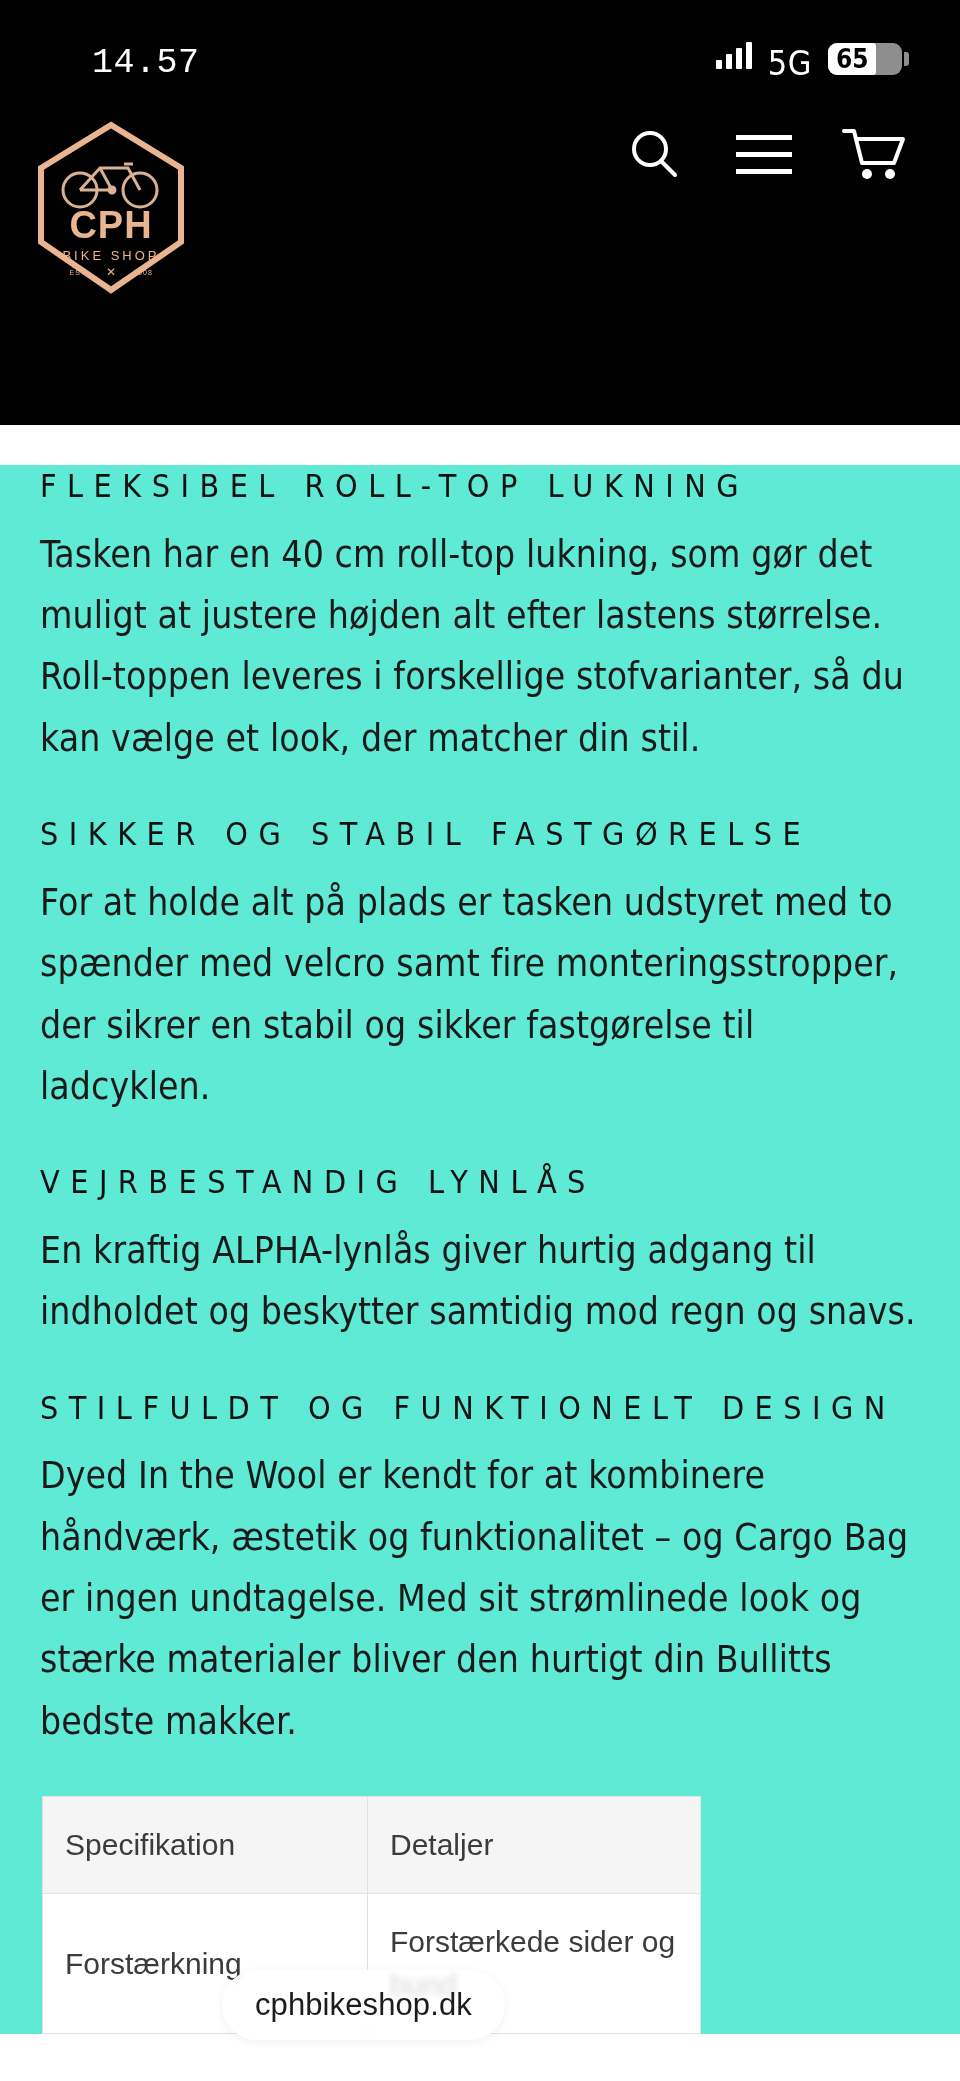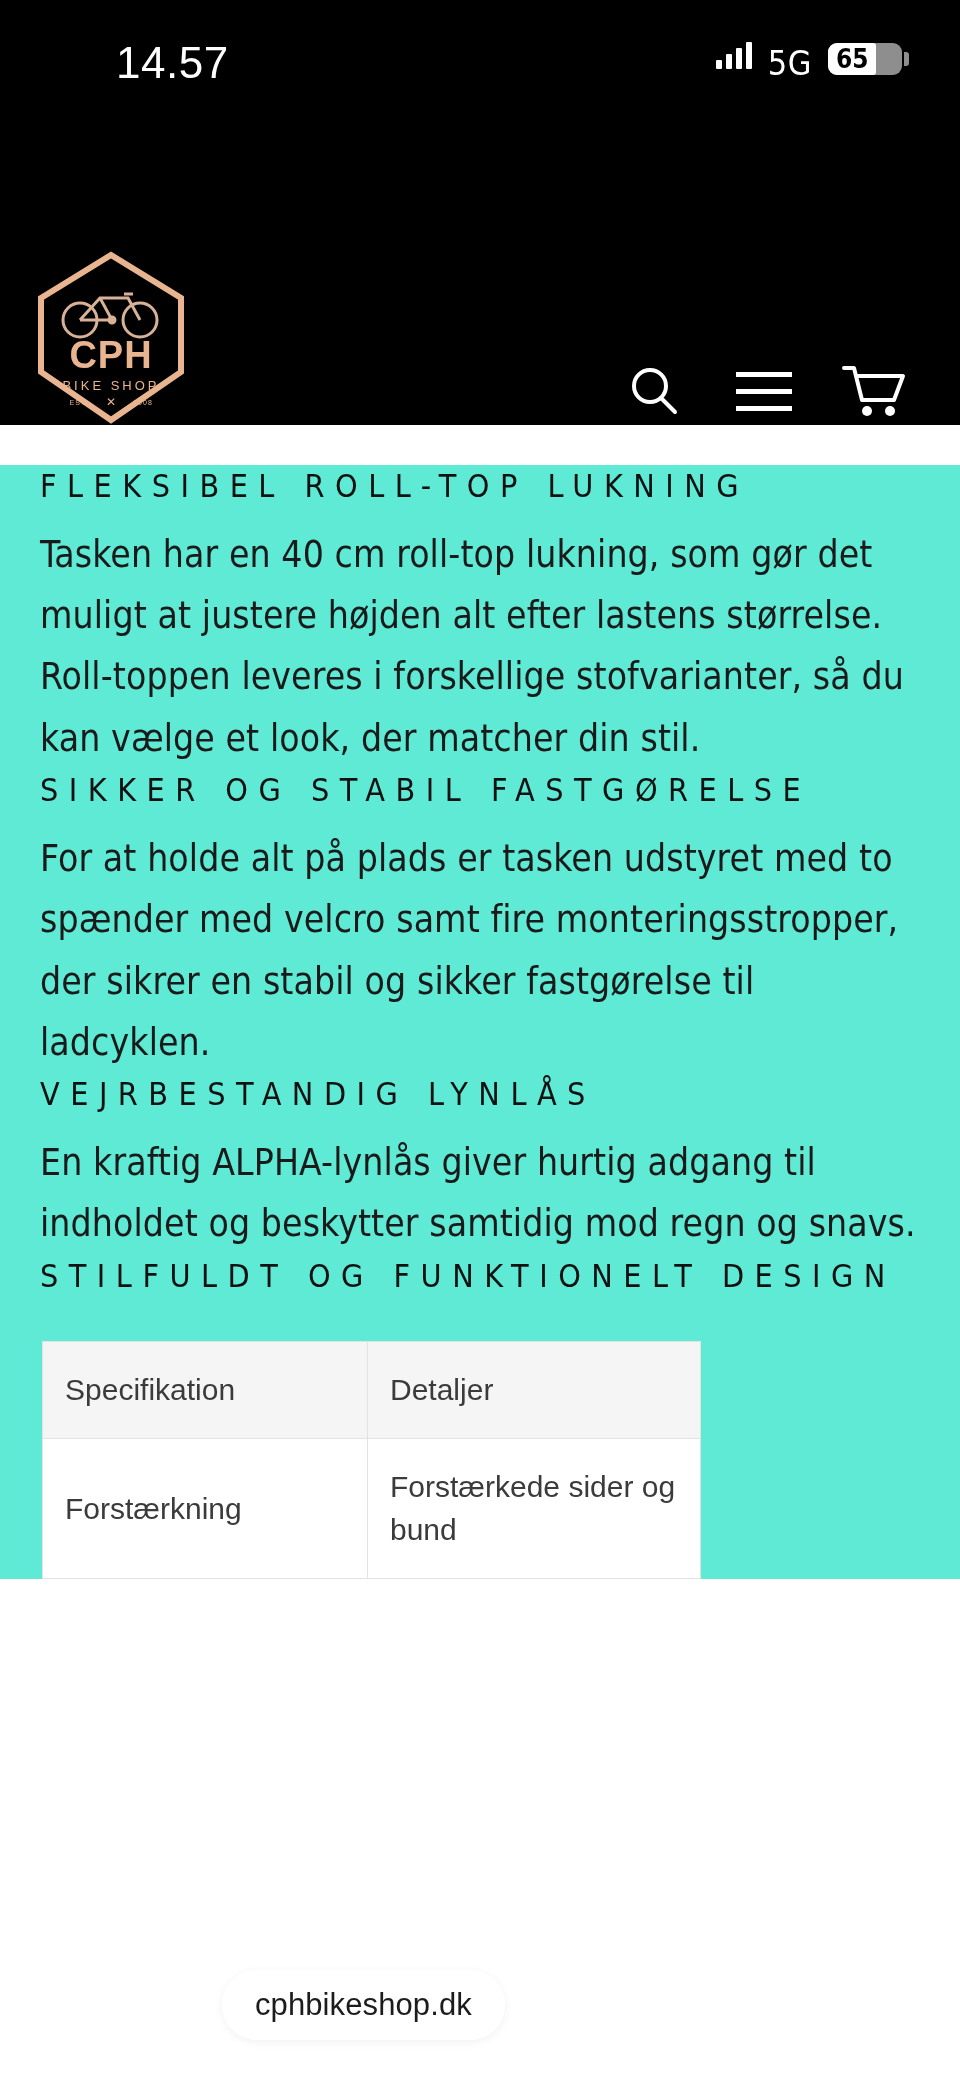--- a/index.html
+++ b/index.html
@@ -16,25 +16,25 @@
     position:relative;
     height:120px;
     background:#000;
     display:flex;
     align-items:center;
     justify-content:space-between;
     padding:0 58px 0 0;
   }
   .status-time {
     color:#fff;
-    font-family:Liberation Sans, sans-serif;
-    font-size:44px;
+    font-family:Liberation Mono, monospace;
+    font-size:35px;
     font-weight:400;
     letter-spacing:0.5px;
-    margin-left:116px;
+    margin-left:92px;
     line-height:1;
     padding-top:6px;
   }
   .status-right {
     display:flex;
     align-items:flex-start;
     gap:16px;
     padding-top:6px;
   }
   .sig-bars { display:flex; align-items:flex-end; gap:4px; height:26px; }
@@ -78,21 +78,21 @@
     background:#8e8e8e;
     border-radius:0 3px 3px 0;
   }
 
   
   .siteheader {
     position:relative;
     height:305px;
     background:#000;
     display:flex;
-    align-items:flex-end;
+    align-items:flex-start;
     justify-content:space-between;
     padding:0 40px 0 36px;
   }
   .logo { width:150px; height:175px; display:block; }
   .header-actions { display:flex; align-items:center; gap:42px; margin-right:12px; }
   .icon-btn {
     width:68px; height:68px;
     display:flex; align-items:center; justify-content:center;
     background:none; border:none; cursor:pointer;
   }
@@ -101,20 +101,21 @@
   
   .content { padding:0 40px; background:#5eead4; }
   .sec-title {
     font-family:"Liberation Sans Narrow","DejaVu Sans Condensed","Liberation Sans", sans-serif;
     font-size:32px;
     font-weight:400;
     letter-spacing:10.5px;
     color:#111;
     text-transform:uppercase;
     line-height:1.33;
+    margin-top:44px;
     margin-bottom:16px;
   }
   .sec-title:first-child { margin-top:40px; }
   .sec-body {
     font-family:"Liberation Sans Narrow","DejaVu Sans Condensed","Liberation Sans", sans-serif;
     font-size:37px;
     font-weight:400;
     color:#1a1a1a;
     line-height:1.66;
     letter-spacing:0.1px;
@@ -233,20 +234,21 @@
     <h2 class="sec-title">FLEKSIBEL ROLL-TOP LUKNING</h2>
     <p class="sec-body">Tasken har en 40 cm roll-top lukning, som gør det muligt at justere højden alt efter lastens størrelse. Roll-toppen leveres i forskellige stofvarianter, så du kan vælge et look, der matcher din stil.</p>
 
     <h2 class="sec-title">SIKKER OG STABIL FASTGØRELSE</h2>
     <p class="sec-body">For at holde alt på plads er tasken udstyret med to spænder med velcro samt fire monteringsstropper, der sikrer en stabil og sikker fastgørelse til ladcyklen.</p>
 
     <h2 class="sec-title">VEJRBESTANDIG LYNLÅS</h2>
     <p class="sec-body">En kraftig ALPHA-lynlås giver hurtig adgang til indholdet og beskytter samtidig mod regn og snavs.</p>
 
     <h2 class="sec-title">STILFULDT OG FUNKTIONELT DESIGN</h2>
+    <p class="sec-body">Dyed In the Wool er kendt for at kombinere håndværk, æstetik og funktionalitet – og Cargo Bag er ingen undtagelse. Med sit strømlinede look og stærke materialer bliver den hurtigt din Bullitts bedste makker.</p>
 
     <div class="spec-table-wrap">
       <table class="spec">
         <colgroup>
             <col class="c1">
             <col class="c2">
           </colgroup>
         <thead>
           <tr>
             <th>Specifikation</th>

